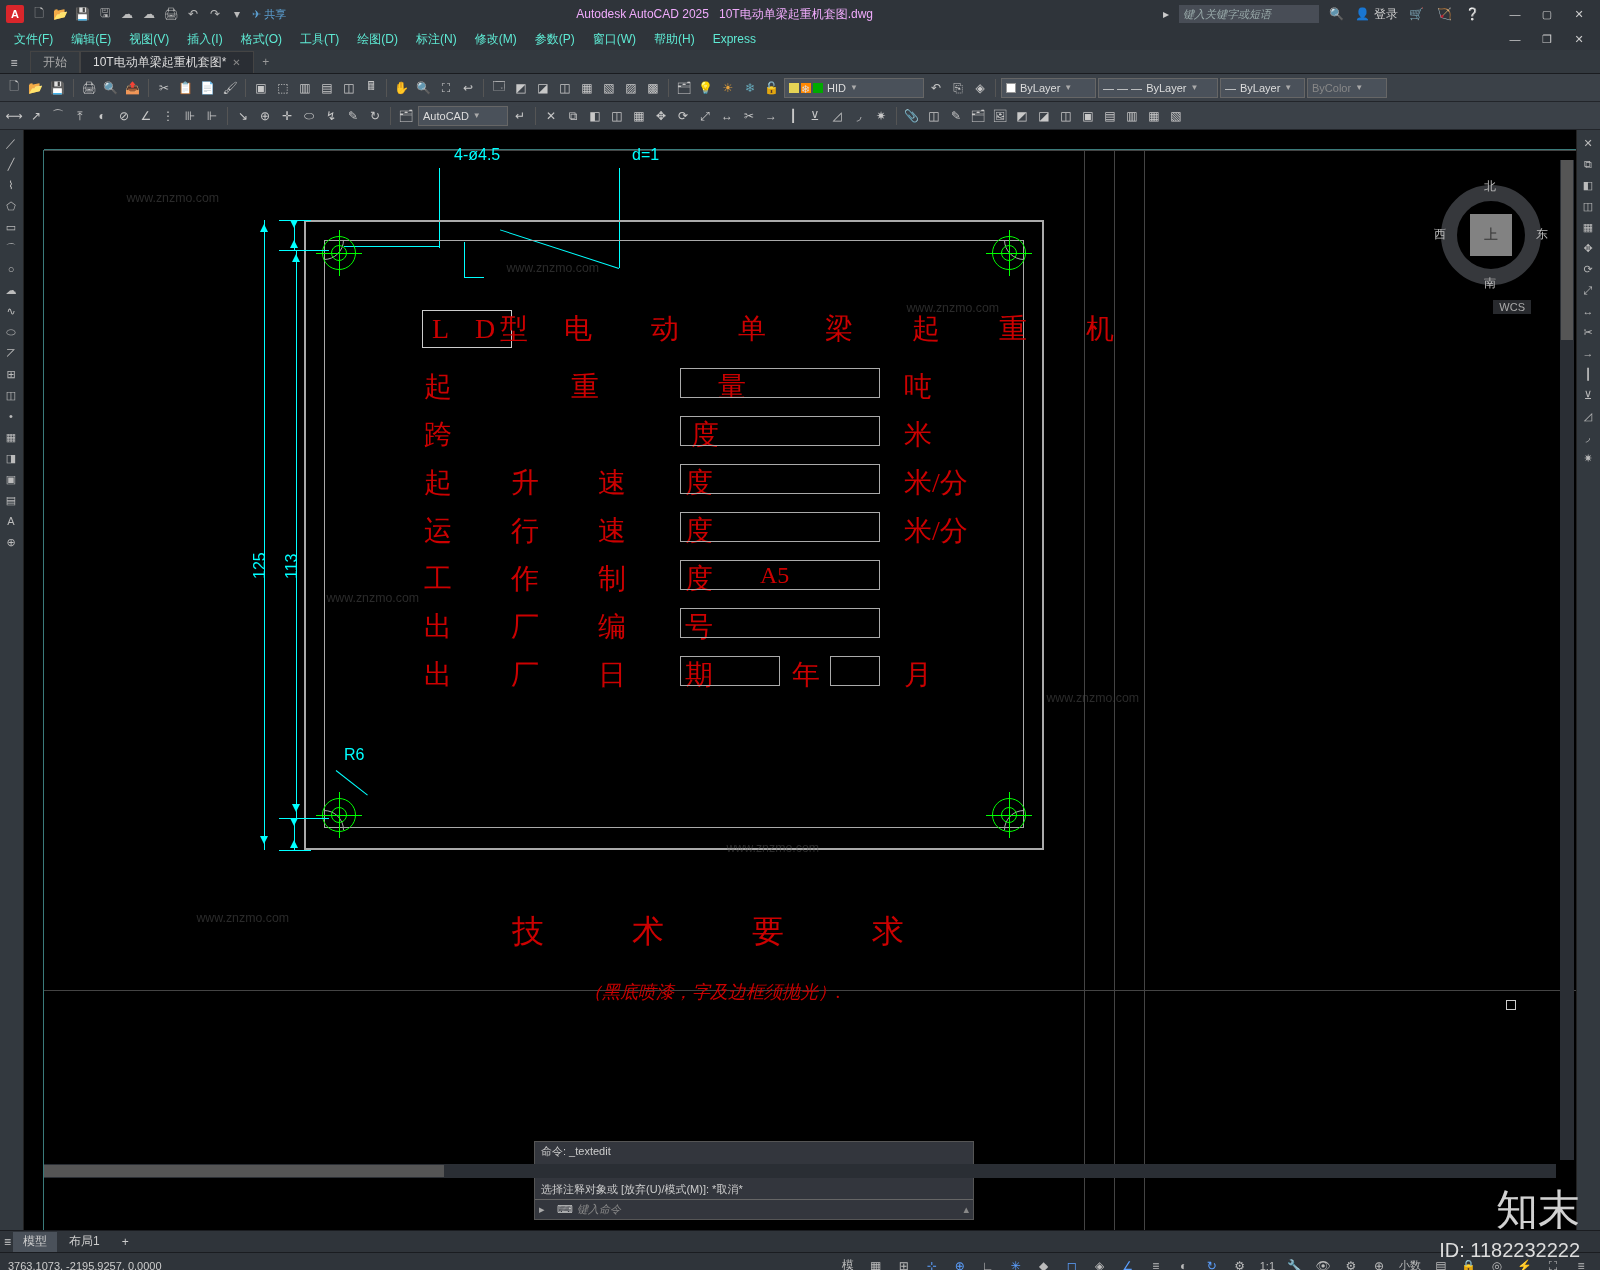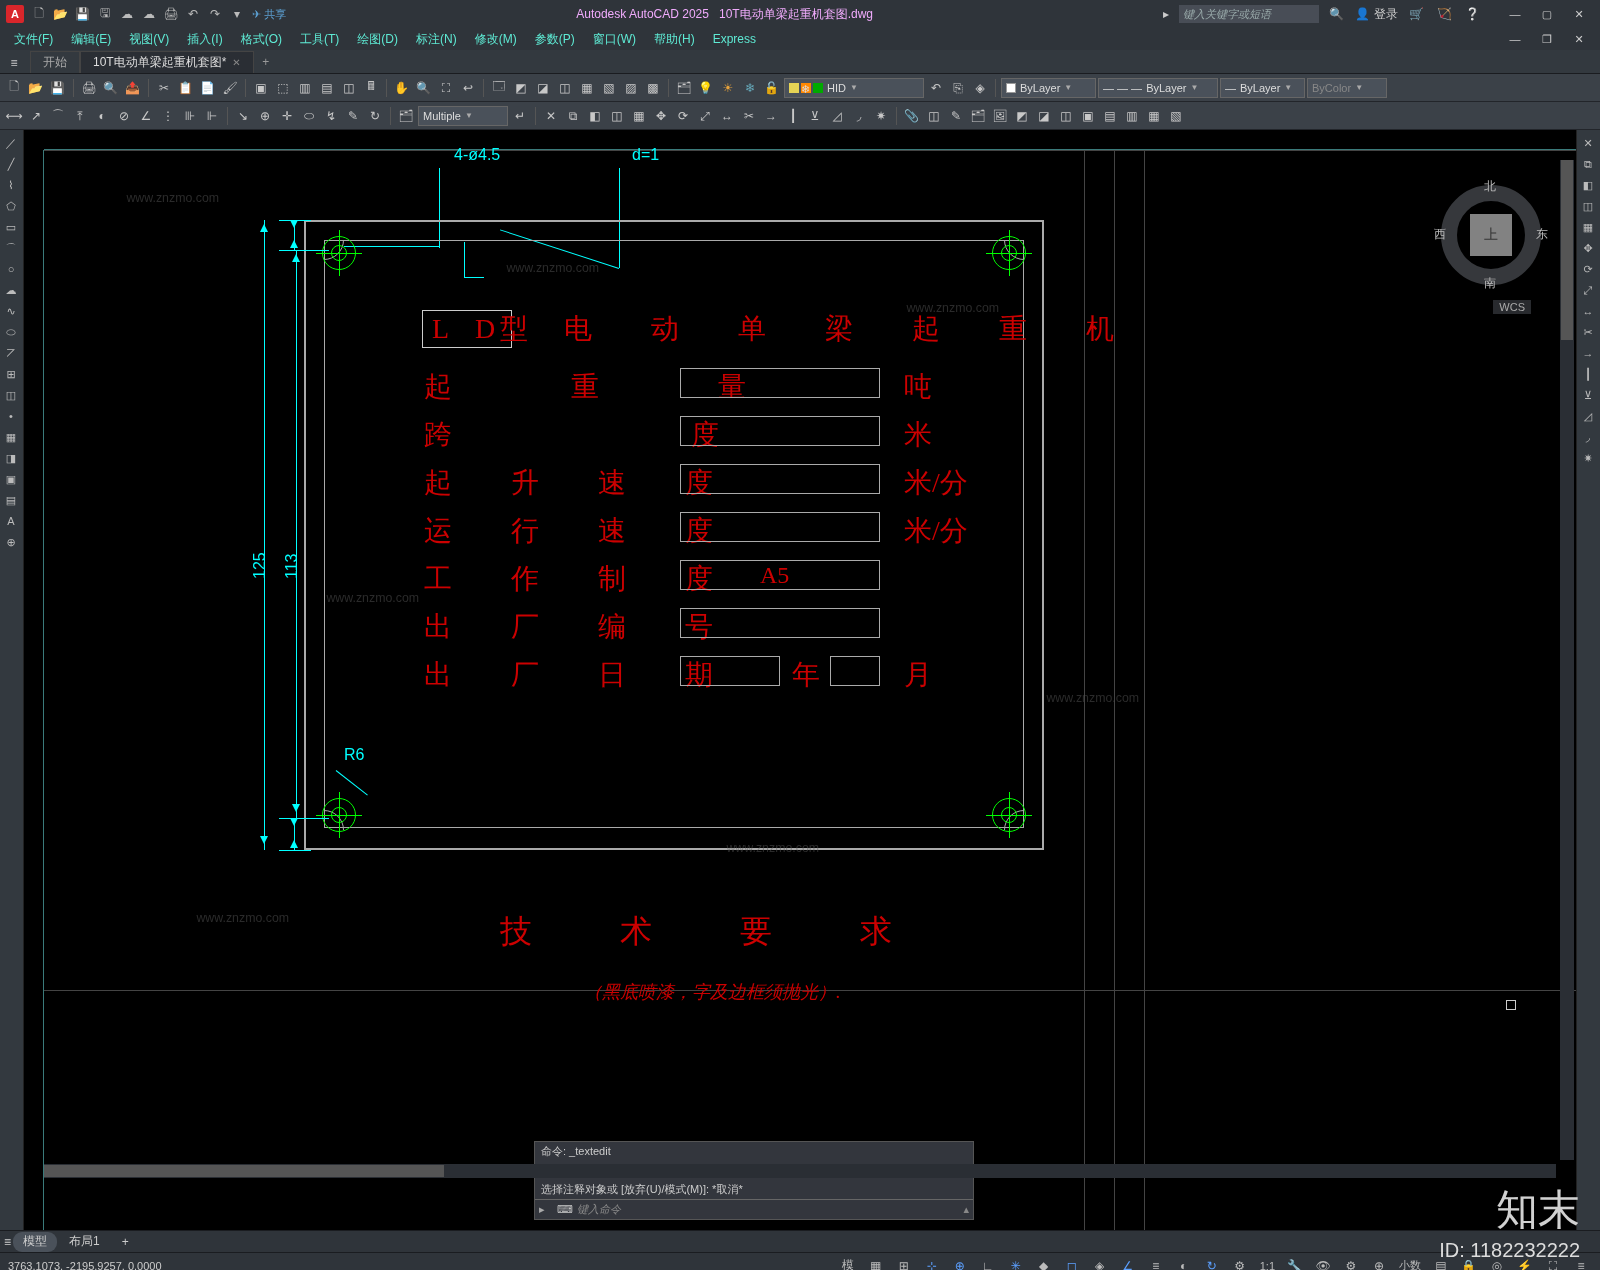--- a/index.html
+++ b/index.html
@@ -92,21 +92,21 @@
   .guide-h{position:absolute;left:0;right:0;height:1px;background:#444;}
   .guide-v{position:absolute;top:0;bottom:0;width:1px;background:#444;}
   
   .navcube{position:absolute;right:30px;top:30px;width:110px;height:110px;display:flex;align-items:center;justify-content:center;}
   .navcube .ring{position:absolute;width:100px;height:100px;border:16px solid rgba(120,124,132,0.45);border-radius:50%;}
   .navcube .face{width:42px;height:42px;background:rgba(200,200,200,0.65);display:flex;align-items:center;justify-content:center;color:#333;font-size:14px;}
   .navcube .dir{position:absolute;color:#bbb;font-size:12px;}
   .wcs{position:absolute;right:45px;top:150px;color:#aaa;font-size:11px;background:rgba(80,84,92,0.5);padding:1px 6px;}
   
   .model-tabs{height:22px;background:#2f343a;display:flex;align-items:center;padding-left:4px;gap:2px;border-top:1px solid #1a1c20;}
-  .mt{padding:0 10px;height:20px;display:flex;align-items:center;font-size:12px;color:#ccc;border-radius:9px;}
+  .mt{padding:0 10px;height:20px;display:flex;align-items:center;font-size:12px;color:#ccc;}
   .mt.active{background:#4a515a;}
   
   .statusbar{height:26px;background:#2f343a;display:flex;align-items:center;padding:0 8px;gap:6px;border-top:1px solid #1a1c20;}
   .coord{font-size:11px;color:#ccc;}
   .sb-sep{flex:1;}
   .sb-btn{width:22px;height:20px;display:flex;align-items:center;justify-content:center;color:#bbb;font-size:12px;}
   .sb-btn.on{color:#5ca0ff;}
   .sb-text{font-size:11px;color:#bbb;padding:0 3px;}
   
   .watermark-logo{position:absolute;right:20px;bottom:32px;color:#e8e8e8;font-size:42px;font-weight:500;font-family:"Microsoft YaHei";opacity:0.9;}
@@ -270,21 +270,21 @@
   <div class="tb-btn">↘</div>
   <div class="tb-btn">⊕</div>
   <div class="tb-btn">✛</div>
   <div class="tb-btn">⬭</div>
   <div class="tb-btn">↯</div>
   <div class="tb-btn">✎</div>
   <div class="tb-btn">↻</div>
   <div class="tb-sep"></div>
   <div class="tb-btn">🗂</div>
   <div class="tb-select std-select">
-      <span>Multiple</span>
+      <span>AutoCAD</span>
       <span class="arr">▼</span>
     </div>
   <div class="tb-btn">↵</div>
   <div class="tb-sep"></div>
   <div class="tb-btn">✕</div>
   <div class="tb-btn">⧉</div>
   <div class="tb-btn">◧</div>
   <div class="tb-btn">◫</div>
   <div class="tb-btn">▦</div>
   <div class="tb-btn">✥</div>
@@ -466,21 +466,21 @@
 
       <span class="red-text row-label" style="left:380px;top:458px;letter-spacing:26px">出 厂 编 号</span>
       <div class="field-box" style="left:636px;top:458px;width:200px"></div>
 
       <span class="red-text row-label" style="left:380px;top:506px;letter-spacing:26px">出 厂 日 期</span>
       <div class="field-box" style="left:636px;top:506px;width:100px"></div>
       <span class="red-text unit" style="left:748px;top:506px">年</span>
       <div class="field-box" style="left:786px;top:506px;width:50px"></div>
       <span class="red-text unit" style="left:860px;top:506px">月</span>
 
-      <span class="red-text tech-req" style="left:456px;top:760px">技 术 要 求</span>
+      <span class="red-text tech-req" style="left:468px;top:760px">技 术 要 求</span>
       <span class="red-text" style="left:540px;top:830px;font-size:18px;font-style:italic">（黑底喷漆，字及边框须抛光）.</span>
 
       <div class="navcube">
         <div class="ring"></div>
         <div class="face">上</div>
         <div class="dir" style="top:-2px;left:48px">北</div>
         <div class="dir" style="bottom:-2px;left:48px">南</div>
         <div class="dir" style="top:46px;right:-2px">东</div>
         <div class="dir" style="top:46px;left:-2px">西</div>
       </div>

